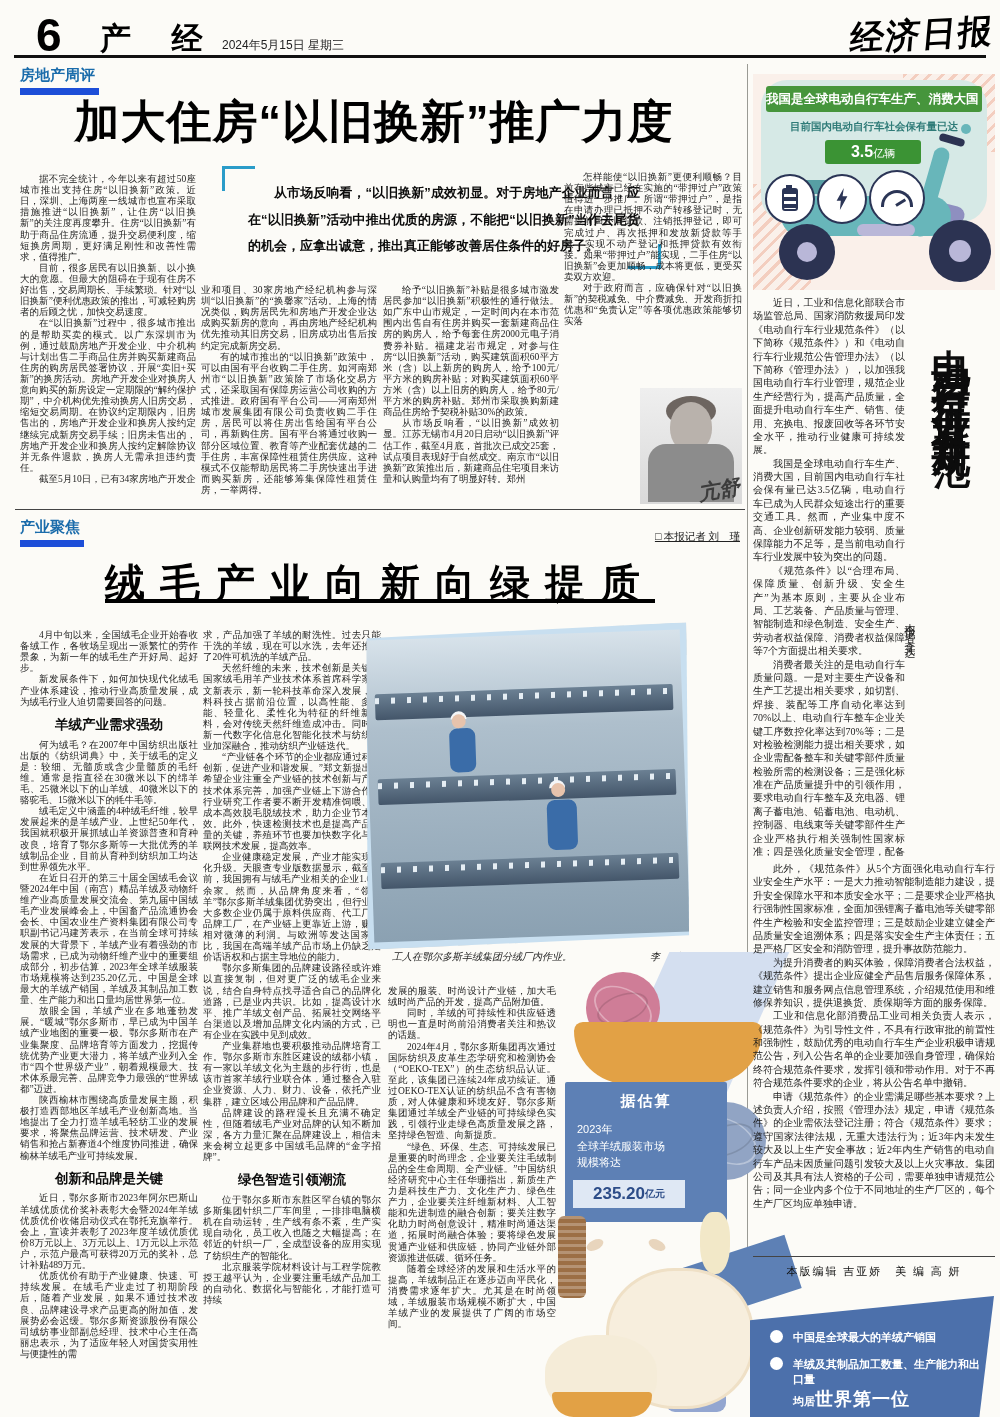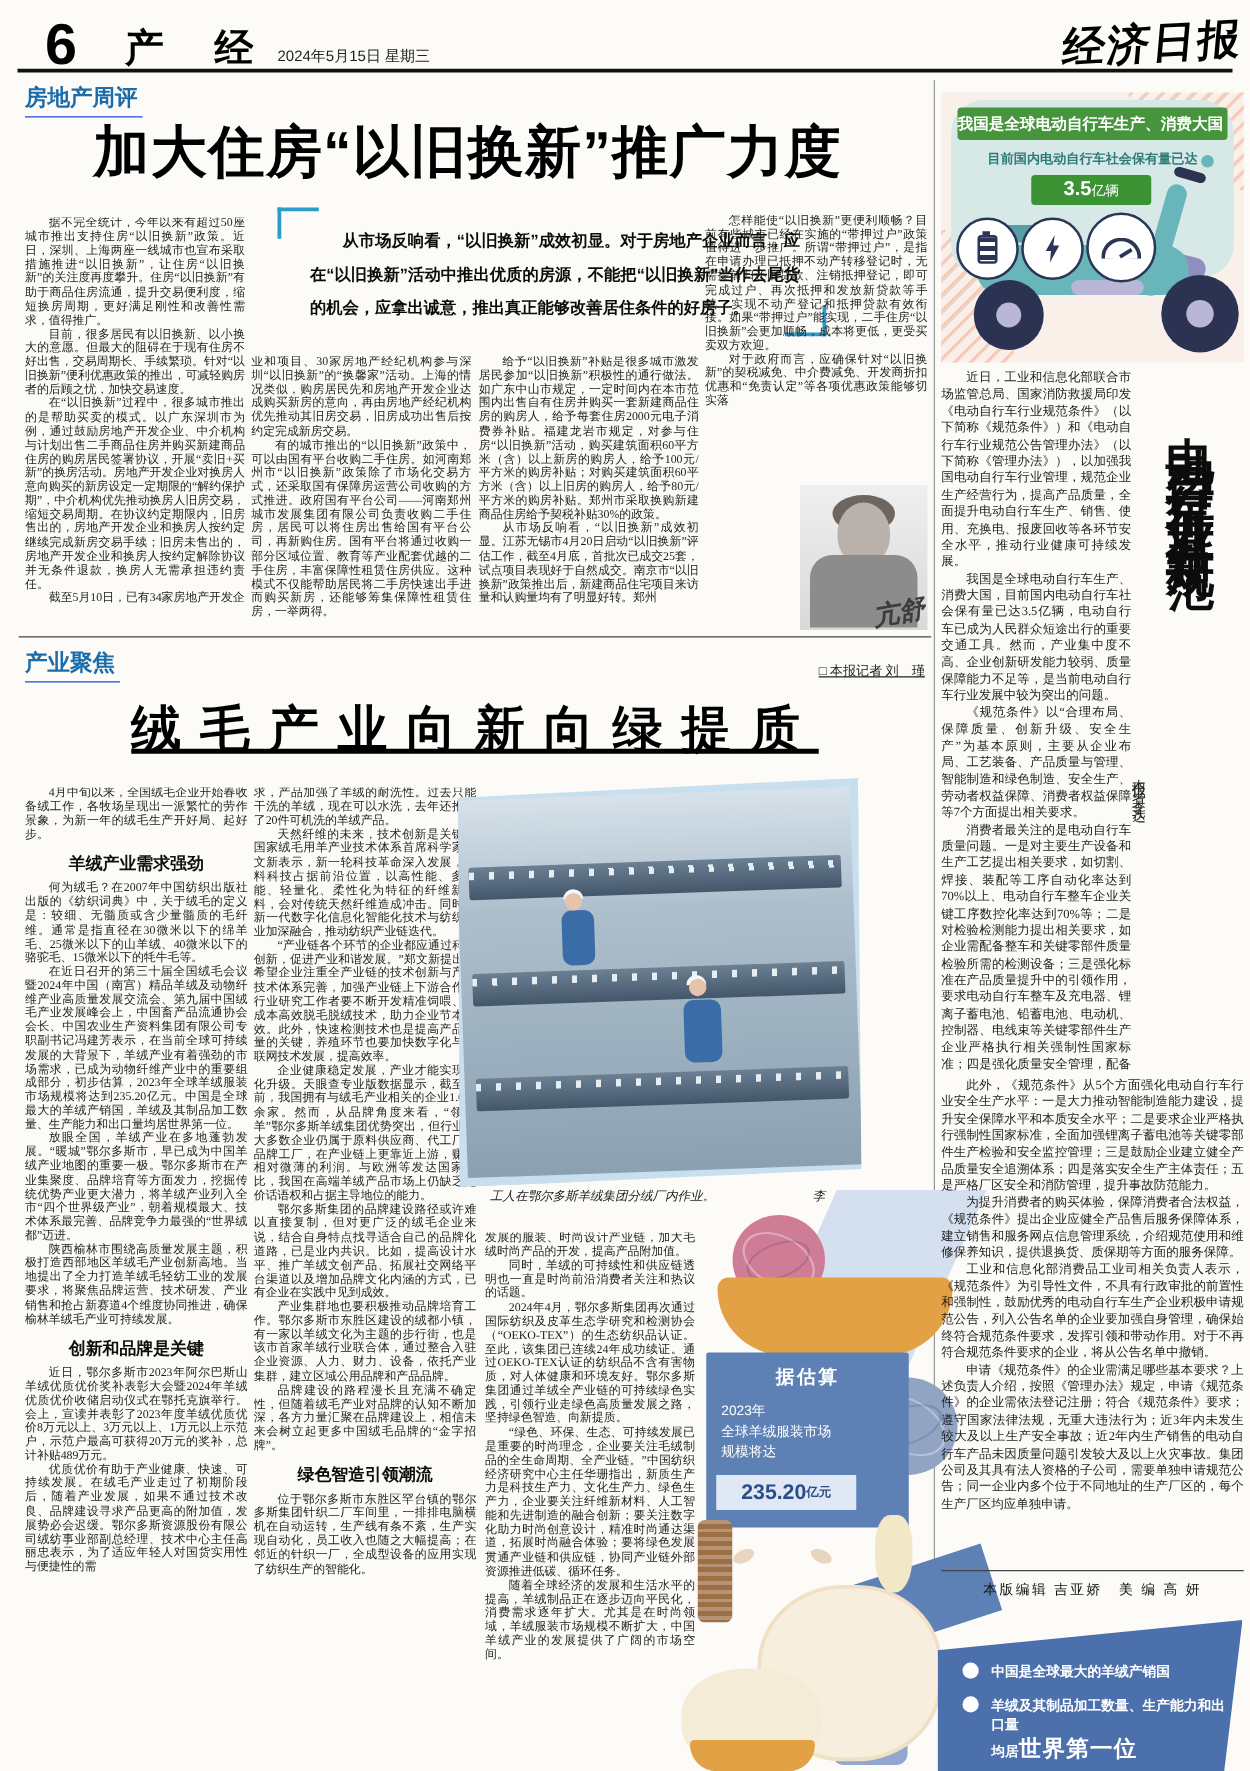--- a/index.html
+++ b/index.html
@@ -8,22 +8,22 @@
   .abs{position:absolute;}
   
   .pageno{font-family:"Liberation Sans",sans-serif;font-weight:900;font-size:46px;color:#000;}
   .section-title{font-family:"Liberation Sans",sans-serif;font-weight:900;font-size:31px;letter-spacing:16px;color:#000;}
   .date{font-family:"Liberation Sans",sans-serif;font-size:12px;color:#222;}
   .masthead{font-family:"Liberation Serif",serif;font-weight:700;font-size:34px;color:#000;
             transform:rotate(-3deg) skewX(-8deg);letter-spacing:2px;}
   .hrule{background:#111;}
   .vrule{background:#9a9a94;width:1px;}
   
-  .kicker{font-family:"Liberation Sans",sans-serif;font-weight:700;font-size:18px;color:#1a6cab;
-          border-bottom:1px solid #1d4ed8;padding:0 4px 3px 0;display:inline-block;}
+  .kicker{font-family:"Liberation Sans",sans-serif;font-weight:700;font-size:15px;color:#1a6cab;
+          border-bottom:7px solid #1d4ed8;padding:0 4px 3px 0;display:inline-block;}
   .headline1{font-family:"Liberation Sans",sans-serif;font-weight:900;font-size:45px;color:#000;
              text-align:center;letter-spacing:1px;white-space:nowrap;}
   .headline2{font-family:"Liberation Serif",serif;font-weight:700;font-size:40px;color:#000;
              text-align:center;letter-spacing:15px;white-space:nowrap;text-decoration:underline;}
   .byline{font-size:10.5px;color:#222;text-decoration:underline;}
   
   .col{font-size:9.5px;line-height:1.17;text-align:justify;overflow:hidden;}
   .col .para{text-indent:2em;}
   .col .para.ni{text-indent:0;}
   .sub-head{font-family:"Liberation Sans",sans-serif;font-weight:700;font-size:13.5px;text-align:center;
@@ -151,39 +151,42 @@
   </div>
 
   <div class="abs hrule" style="left:15px;top:509px;width:730px;height:1px;background:#444;"></div>
 
   <div class="abs kicker" style="left:20px;top:518px;">产业聚焦</div>
   <div class="abs byline" style="left:540px;top:530px;width:200px;text-align:right;">□ 本报记者  刘　瑾</div>
   <div class="abs headline2" style="left:30px;top:556px;width:700px;">绒毛产业向新向绿提质</div>
 
   <div class="abs col" style="left:20px;top:630px;width:178px;height:787px;">
       <div class="para">4月中旬以来，全国绒毛企业开始春收备绒工作，各牧场呈现出一派繁忙的劳作景象，为新一年的绒毛生产开好局、起好步。</div>
+      <div class="para">新发展条件下，如何加快现代化绒毛产业体系建设，推动行业高质量发展，成为绒毛行业人迫切需要回答的问题。</div>
       <div class="sub-head">羊绒产业需求强劲</div>
       <div class="para">何为绒毛？在2007年中国纺织出版社出版的《纺织词典》中，关于绒毛的定义是：较细、无髓质或含少量髓质的毛纤维。通常是指直径在30微米以下的绵羊毛、25微米以下的山羊绒、40微米以下的骆驼毛、15微米以下的牦牛毛等。</div>
+      <div class="para">绒毛定义中涵盖的4种绒毛纤维，较早发展起来的是羊绒产业。上世纪50年代，我国就积极开展抓绒山羊资源普查和育种改良，培育了鄂尔多斯等一大批优秀的羊绒制品企业，目前从育种到纺织加工均达到世界领先水平。</div>
       <div class="para">在近日召开的第三十届全国绒毛会议暨2024年中国（南宫）精品羊绒及动物纤维产业高质量发展交流会、第九届中国绒毛产业发展峰会上，中国畜产品流通协会会长、中国农业生产资料集团有限公司专职副书记冯建芳表示，在当前全球可持续发展的大背景下，羊绒产业有着强劲的市场需求，已成为动物纤维产业中的重要组成部分，初步估算，2023年全球羊绒服装市场规模将达到235.20亿元。中国是全球最大的羊绒产销国，羊绒及其制品加工数量、生产能力和出口量均居世界第一位。</div>
       <div class="para">放眼全国，羊绒产业在多地蓬勃发展。“暖城”鄂尔多斯市，早已成为中国羊绒产业地图的重要一极。鄂尔多斯市在产业集聚度、品牌培育等方面发力，挖掘传统优势产业更大潜力，将羊绒产业列入全市“四个世界级产业”，朝着规模最大、技术体系最完善、品牌竞争力最强的“世界绒都”迈进。</div>
       <div class="para">陕西榆林市围绕高质量发展主题，积极打造西部地区羊绒毛产业创新高地。当地提出了全力打造羊绒毛轻纺工业的发展要求，将聚焦品牌运营、技术研发、产业销售和抢占新赛道4个维度协同推进，确保榆林羊绒毛产业可持续发展。</div>
       <div class="sub-head">创新和品牌是关键</div>
       <div class="para">近日，鄂尔多斯市2023年阿尔巴斯山羊绒优质优价奖补表彰大会暨2024年羊绒优质优价收储启动仪式在鄂托克旗举行。会上，宣读并表彰了2023年度羊绒优质优价8万元以上、3万元以上、1万元以上示范户，示范户最高可获得20万元的奖补，总计补贴489万元。</div>
       <div class="para">优质优价有助于产业健康、快速、可持续发展。在绒毛产业走过了初期阶段后，随着产业发展，如果不通过技术改良、品牌建设寻求产品更高的附加值，发展势必会迟缓。鄂尔多斯资源股份有限公司绒纺事业部副总经理、技术中心主任高丽忠表示，为了适应年轻人对国货实用性与便捷性的需</div>
     </div>
   <div class="abs col" style="left:203px;top:630px;width:178px;height:787px;">
       <div class="para ni">求，产品加强了羊绒的耐洗性。过去只能干洗的羊绒，现在可以水洗，去年还推广了20件可机洗的羊绒产品。</div>
       <div class="para">天然纤维的未来，技术创新是关键。国家绒毛用羊产业技术体系首席科学家郑文新表示，新一轮科技革命深入发展，材料科技占据前沿位置，以高性能、多功能、轻量化、柔性化为特征的纤维新材料，会对传统天然纤维造成冲击。同时，新一代数字化信息化智能化技术与纺织行业加深融合，推动纺织产业链迭代。</div>
       <div class="para">“产业链各个环节的企业都应通过科技创新，促进产业和谐发展。”郑文新提出，希望企业注重全产业链的技术创新与产业技术体系完善，加强产业链上下游合作，行业研究工作者要不断开发精准饲喂、快成本高效脱毛脱绒技术，助力企业节本增效。此外，快速检测技术也是提高产品质量的关键，养殖环节也要加快数字化与互联网技术发展，提高效率。</div>
       <div class="para">企业健康稳定发展，产业才能实现优化升级。天眼查专业版数据显示，截至目前，我国拥有与绒毛产业相关的企业1.6万余家。然而，从品牌角度来看，“领头羊”鄂尔多斯羊绒集团优势突出，但行业内大多数企业仍属于原料供应商、代工厂、品牌工厂，在产业链上更靠近上游，赚取相对微薄的利润。与欧洲等发达国家相比，我国在高端羊绒产品市场上仍缺乏定价话语权和占据主导地位的能力。</div>
       <div class="para">鄂尔多斯集团的品牌建设路径或许难以直接复制，但对更广泛的绒毛企业来说，结合自身特点找寻适合自己的品牌化道路，已是业内共识。比如，提高设计水平、推广羊绒文创产品、拓展社交网络平台渠道以及增加品牌文化内涵的方式，已有企业在实践中见到成效。</div>
       <div class="para">产业集群地也要积极推动品牌培育工作。鄂尔多斯市东胜区建设的绒都小镇，有一家以羊绒文化为主题的步行街，也是该市首家羊绒行业联合体，通过整合入驻企业资源、人力、财力、设备，依托产业集群，建立区域公用品牌和产品品牌。</div>
       <div class="para">品牌建设的路程漫长且充满不确定性，但随着绒毛产业对品牌的认知不断加深，各方力量汇聚在品牌建设上，相信未来会树立起更多中国绒毛品牌的“金字招牌”。</div>
       <div class="sub-head">绿色智造引领潮流</div>
       <div class="para">位于鄂尔多斯市东胜区罕台镇的鄂尔多斯集团针织二厂车间里，一排排电脑横机在自动运转，生产线有条不紊，生产实现自动化，员工收入也随之大幅提高；在邻近的针织一厂，全成型设备的应用实现了纺织生产的智能化。</div>
+      <div class="para">北京服装学院材料设计与工程学院教授王越平认为，企业要注重毛绒产品加工的自动化、数据化与智能化，才能打造可持续</div>
     </div>
 
   <div class="abs photo-wrap" style="left:362px;top:628px;width:330px;height:316px;">
     <div class="photo-inner">
       <div class="mrow" style="top:18%;"></div>
       <div class="mrow" style="top:46%;"></div>
       <div class="mrow" style="top:74%;"></div>
       <div class="worker-body" style="left:26%;top:30%;"></div>
       <div class="worker-cap" style="left:26.5%;top:24.5%;"></div>
       <div class="worker-head" style="left:27%;top:25.5%;"></div>

